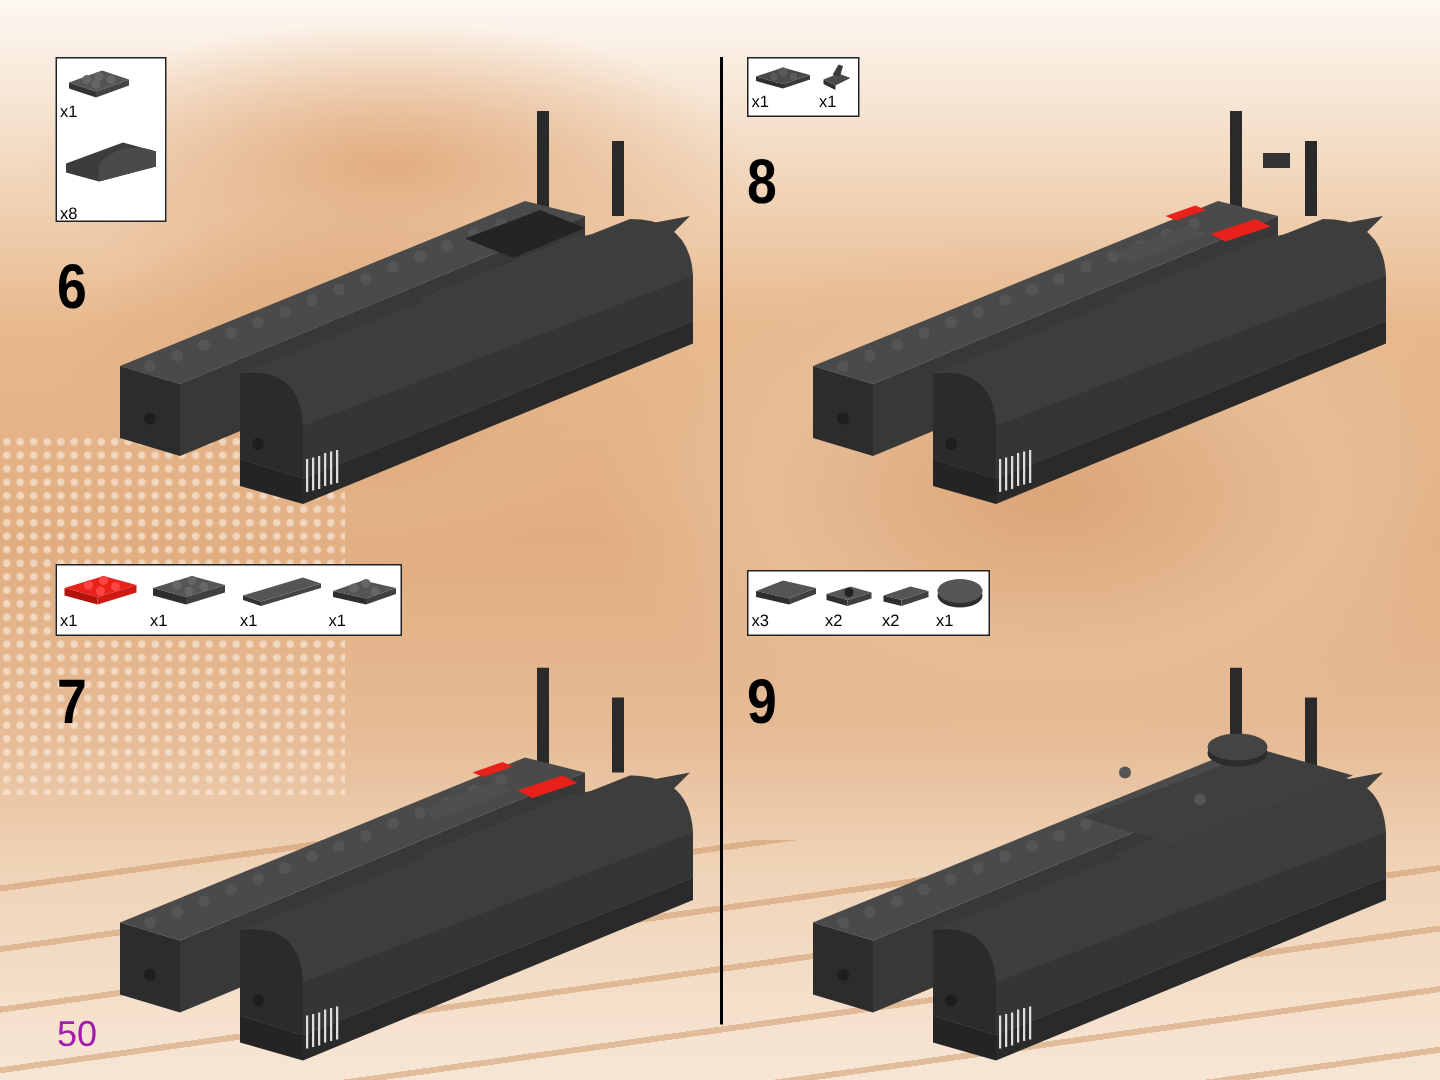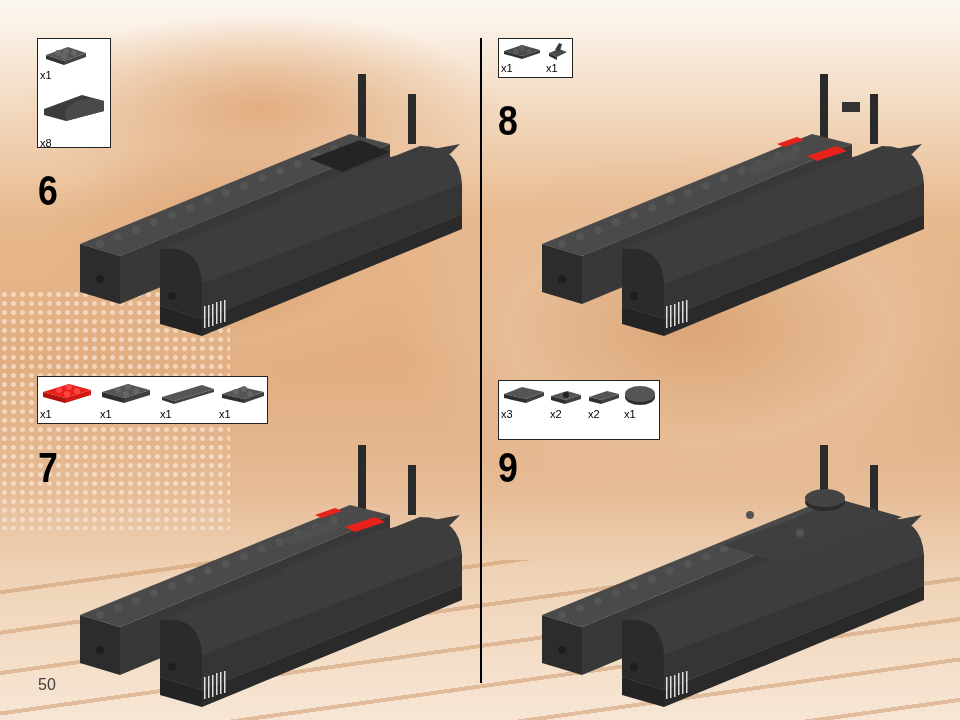--- a/index.html
+++ b/index.html
@@ -15,21 +15,21 @@
   .rails{position:absolute;left:0;right:0;top:560px;height:160px;
     background:repeating-linear-gradient(-8deg,rgba(200,140,90,.0) 0 18px,rgba(200,140,90,.45) 18px 22px,rgba(255,240,225,.0) 22px 40px);}
   .speckle{position:absolute;left:0;top:290px;width:230px;height:240px;
     background:radial-gradient(circle,#f7e7d8 0 2px,transparent 3px) 0 0/9px 9px;opacity:.7;}
   .divider{position:absolute;left:480px;top:38px;width:2px;height:645px;background:#000;}
   .partsbox{position:absolute;background:#fff;border:1px solid #222;box-sizing:border-box;}
   .part{position:absolute;}
   .qty{position:absolute;font-size:11px;color:#000;}
   .stepnum{position:absolute;font-size:42px;font-weight:bold;color:#000;line-height:1;
     font-family:"Liberation Sans",sans-serif;transform:scaleX(.85);transform-origin:left;}
-  .pagenum{position:absolute;left:38px;top:676px;font-size:16px;color:#404040;}
+  .pagenum{position:absolute;left:38px;top:676px;font-size:24px;color:#a21caf;}
   .model{position:absolute;}
 </style>
 </head>
 <body>
 
 <div class="bg"></div>
 <div class="speckle"></div>
 <div class="rails"></div>
 <div class="divider"></div>
 
@@ -103,21 +103,21 @@
   <svg class="part" style="left:48px;top:2px" width="22" height="20" viewBox="0 0 22 20">
     <polygon points="2,12 12,8 20,11 10,16" fill="#4a4a4a"></polygon>
       <polygon points="2,12 10,16 10,19 2,15" fill="#2e2e2e"></polygon>
       <polygon points="8,9 12,2 15,3 13,10" fill="#3a3a3a"></polygon>
   </svg>
   <span class="qty" style="left:2px;top:23px">x1</span>
   <span class="qty" style="left:47px;top:23px">x1</span>
 </div>
 <div class="stepnum" style="left:498px;top:100px">8</div>
 
-<div class="partsbox" style="left:498px;top:380px;width:162px;height:60px;">
+<div class="partsbox" style="left:498px;top:380px;width:162px;height:44px;">
   <svg class="part" style="left:3px;top:3px" width="44" height="22" viewBox="0 0 44 22">
     <polygon points="2,10 20,3 42,8 24,15" fill="#555"></polygon>
       <polygon points="2,10 24,15 24,19 2,14" fill="#2e2e2e"></polygon>
       <polygon points="24,15 42,8 42,12 24,19" fill="#404040"></polygon>
   </svg>
   <svg class="part" style="left:50px;top:5px" width="34" height="20" viewBox="0 0 34 20">
     <polygon points="2,10 18,5 32,9 16,14" fill="#555"></polygon>
       <polygon points="2,10 16,14 16,18 2,14" fill="#2e2e2e"></polygon>
       <polygon points="16,14 32,9 32,13 16,18" fill="#404040"></polygon>
       <circle cx="17" cy="9" r="3" fill="#222"></circle>

